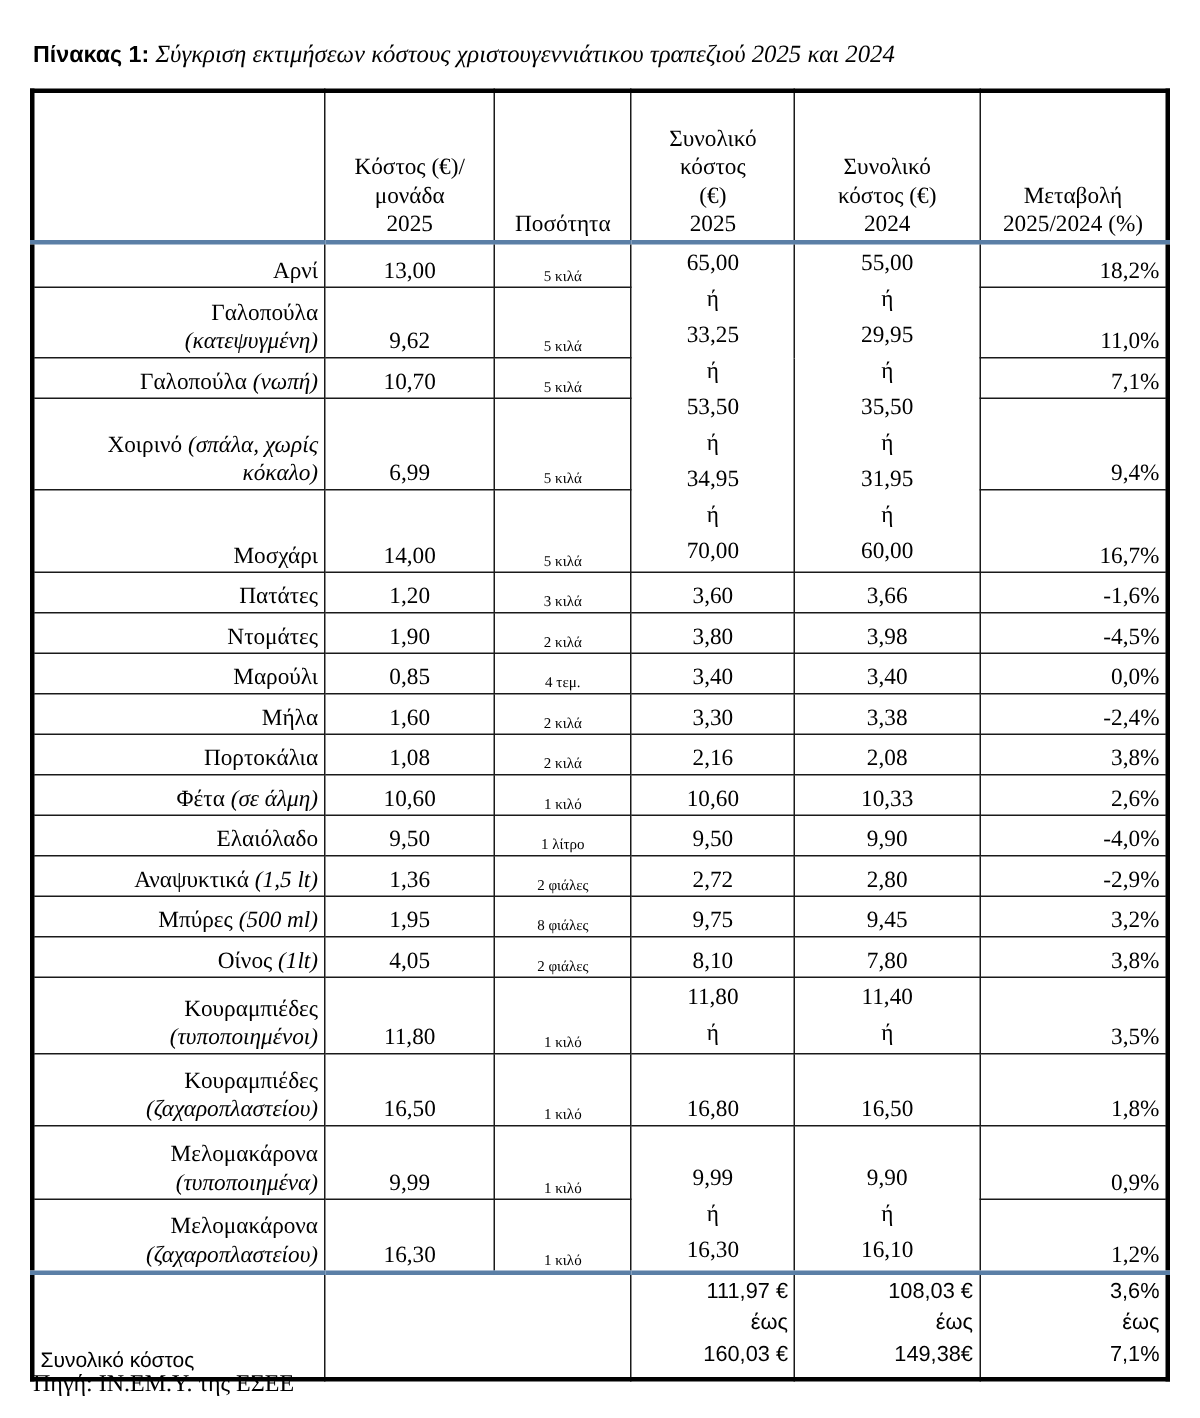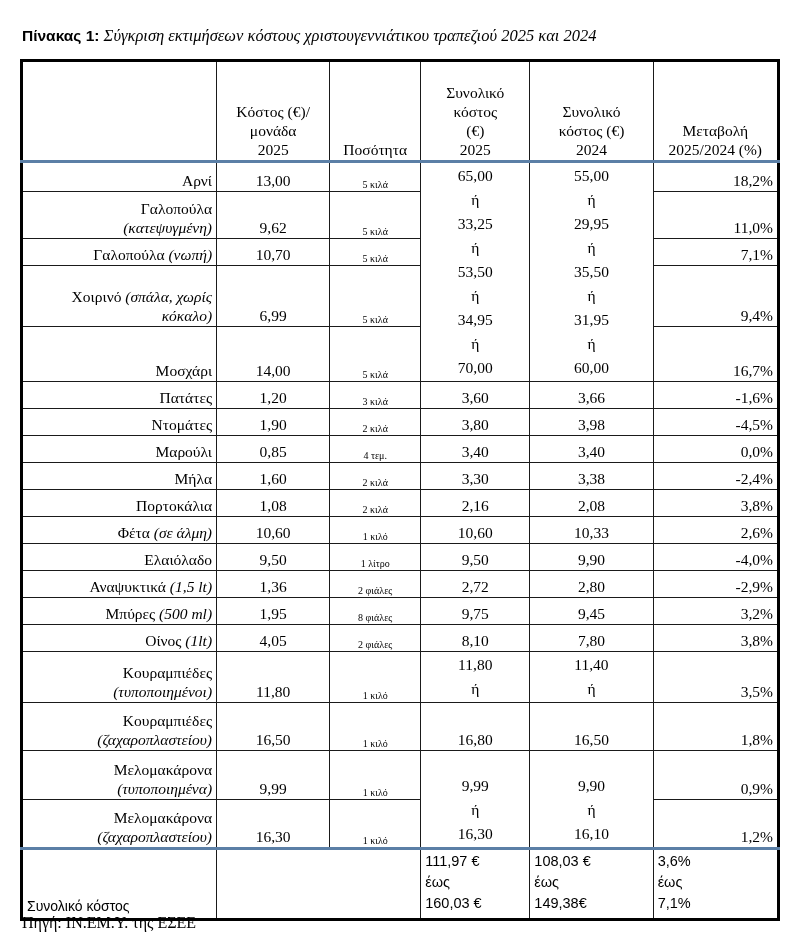--- a/index.html
+++ b/index.html
@@ -126,21 +126,21 @@
   }
   td.tot-label {
     text-align: left;
     font-family: "Liberation Sans", sans-serif;
     font-weight: bold;
     font-size: 14px;
     padding-left: 6px;
     vertical-align: bottom;
   }
   td.tot-val {
-    text-align: left;
+    text-align: right;
     font-family: "Liberation Sans", sans-serif;
     font-weight: bold;
     font-size: 14.5px;
     line-height: 21px;
     vertical-align: bottom;
   }
   td.tot-val .alt { display: block; }
   td.tot-blank { background: #fff; }
 
   

